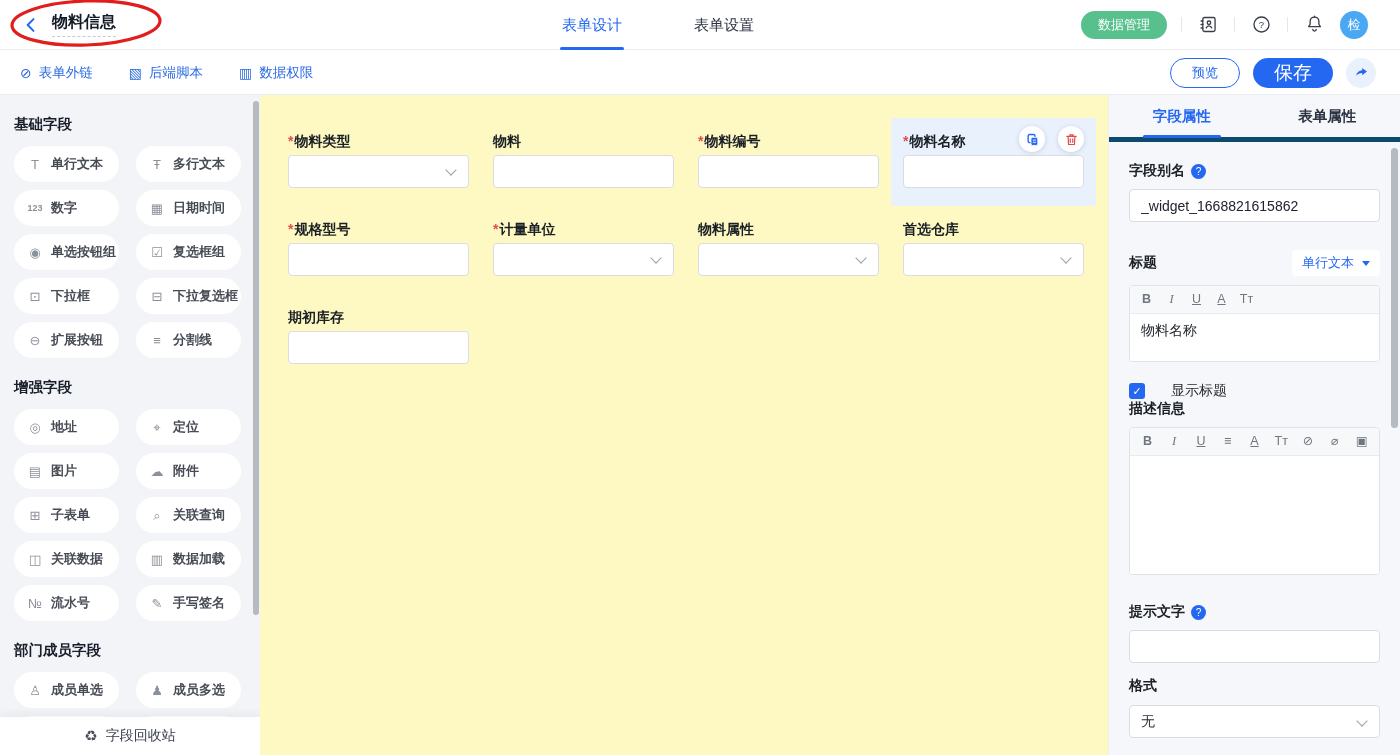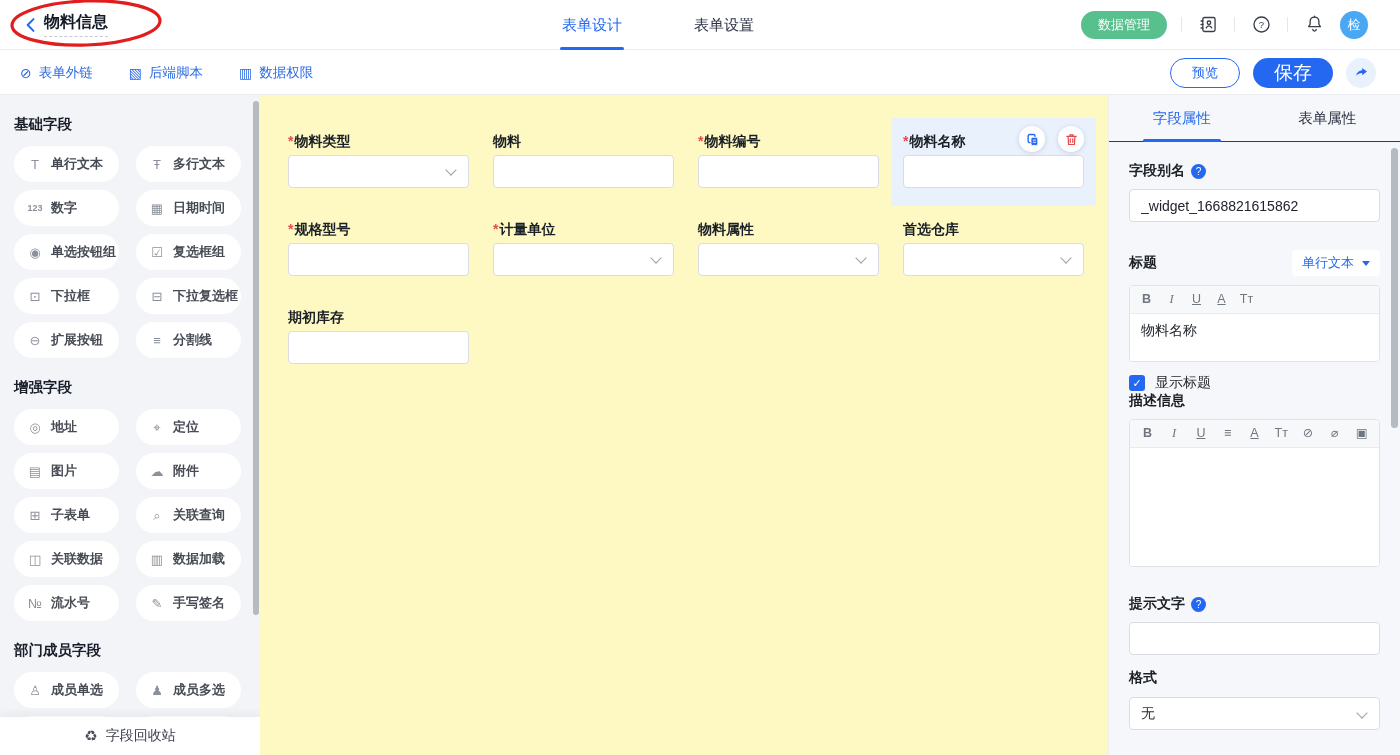--- a/index.html
+++ b/index.html
@@ -1,21 +1,21 @@
 <!DOCTYPE html>
 <html><head>
 <meta charset="utf-8">
 <style>
   * { margin:0; padding:0; box-sizing:border-box; }
   html,body { width:1400px; height:755px; overflow:hidden; }
   body { font-family:"Liberation Sans","DejaVu Sans",sans-serif; background:#fff; position:relative; color:#1d2129; }
 
   
   .header { position:absolute; left:0; top:0; right:0; height:50px; background:#fff; border-bottom:1px solid #ebedf0; display:flex; align-items:center; z-index:5; }
-  .back-group { display:flex; align-items:center; gap:2px; margin-left:20px; position:relative; }
+  .back-group { display:flex; align-items:center; gap:10px; margin-left:20px; position:relative; }
   .back-icon { width:22px; height:22px; display:flex; align-items:center; justify-content:center; cursor:pointer; }
   .back-title { font-size:16px; font-weight:700; color:#141a26; border-bottom:1px dashed #c6ccd4; padding-bottom:3px; }
   .annotation-svg { position:absolute; left:-16px; top:-17px; pointer-events:none; }
   .header-tabs { position:absolute; left:560px; top:0; height:50px; display:flex; gap:68px; }
   .h-tab { height:50px; display:flex; align-items:center; font-size:15px; color:#2b3242; cursor:pointer; position:relative; padding:0 2px; }
   .h-tab.active { color:#2468f2; }
   .h-tab.active::after { content:""; position:absolute; left:0; right:0; bottom:0; height:3px; background:#2468f2; border-radius:2px; }
   .header-right { margin-left:auto; display:flex; align-items:center; gap:14px; padding-right:32px; }
   .btn-green { height:28px; border-radius:14px; background:#57c08d; color:#fff; font-size:13px; padding:0 17px; display:flex; align-items:center; border:none; cursor:pointer; }
   .vdiv { width:1px; height:15px; background:#e4e7eb; }
@@ -54,21 +54,21 @@
   .field.required .f-label::before { content:"*"; color:#e34d4d; margin-right:1px; }
   .field .ctrl { margin-top:3px; height:33px; background:#fff; border:1px solid #d9dce2; border-radius:4px; position:relative; }
   .field.is-select .ctrl::after { content:""; position:absolute; right:13px; top:10px; width:7px; height:7px; border-right:1.5px solid #9aa1ab; border-bottom:1.5px solid #9aa1ab; transform:rotate(45deg); }
   .field.selected { background:#e9f1fd; }
   .f-actions { display:none; position:absolute; top:8px; right:12px; gap:13px; }
   .field.selected .f-actions { display:flex; }
   .act-btn { width:26px; height:26px; border-radius:50%; background:#fff; box-shadow:0 1px 5px rgba(20,30,50,.15); display:flex; align-items:center; justify-content:center; border:none; cursor:pointer; }
 
   
   .panel { position:absolute; right:0; top:95px; bottom:0; width:292px; background:#f6f7fa; border-left:1px solid #eceef1; overflow:hidden; }
-  .panel-tabs { height:47px; display:flex; border-bottom:1px solid #0c4a6e; }
+  .panel-tabs { height:47px; display:flex; border-bottom:5px solid #0c4a6e;font-weight:bold; }
   .p-tab { flex:1; display:flex; align-items:center; justify-content:center; font-size:14.5px; color:#2b3242; cursor:pointer; position:relative; }
   .p-tab.active { color:#2468f2; }
   .p-tab.active::after { content:""; position:absolute; bottom:-1px; left:50%; transform:translateX(-50%); width:78px; height:3px; background:#2468f2; border-radius:2px; }
   .panel-body { padding:20px 20px 0 20px; }
   .p-label-row { display:flex; align-items:center; gap:6px; }
   .p-label { font-size:14px; font-weight:700; color:#1b2026; }
   .help-dot { width:15px; height:15px; border-radius:50%; background:#2468f2; color:#fff; display:inline-flex; align-items:center; justify-content:center; font-size:10px; cursor:pointer; }
   .help-dot::after { content:"?"; }
   .p-input { width:100%; height:33px; background:#fff; border:1px solid #d9dce2; border-radius:4px; margin-top:9px; font-size:14px; color:#20242c; padding:12px 11px; font-family:inherit; }
   .title-row { display:flex; align-items:center; justify-content:space-between; margin-top:28px; }
@@ -77,21 +77,21 @@
   .editor { margin-top:9px; border:1px solid #dfe2e7; border-radius:4px; overflow:hidden; background:#fff; }
   .editor-toolbar { height:28px; background:#f7f8fa; border-bottom:1px solid #e8eaee; display:flex; align-items:center; gap:0; padding:0 4px; }
   .tb-icon { width:25px; text-align:center; font-size:12.5px; color:#6f7680; cursor:pointer; line-height:1; }
   .editor-toolbar.wide .tb-icon { width:27px; }
   .tb-icon[data-name="bold-icon"] { font-weight:700; }
   .tb-icon[data-name="italic-icon"] { font-style:italic; font-family:"Liberation Serif",serif; }
   .tb-icon[data-name="underline-icon"], .tb-icon[data-name="font-color-icon"] { text-decoration:underline; }
   .editor-content { background:#fff; padding:8px 11px; font-size:14px; color:#23272f; }
   .editor-content.h-sm { height:47px; }
   .editor-content.h-lg { height:118px; }
-  .check-row { display:flex; align-items:center; gap:10px; margin-top:12px; cursor:pointer; }
+  .check-row { display:flex; align-items:center; gap:26px; margin-top:20px; cursor:pointer; }
   .checkbox { width:16px; height:16px; border-radius:3px; background:#2468f2; display:flex; align-items:center; justify-content:center; color:#fff; font-size:11px; }
   .checkbox::after { content:"✓"; }
   .check-label { font-size:14px; color:#1d2126; }
   .mt26 { } .mt28 { margin-top:28px; } .mt14 { margin-top:14px; }
   .p-select { width:100%; height:33px; background:#fff; border:1px solid #d9dce2; border-radius:4px; margin-top:10px; position:relative; display:flex; align-items:center; padding:0 11px; font-size:14px; color:#2a2e36; cursor:pointer; }
   .p-select::after { content:""; position:absolute; right:13px; top:11px; width:7px; height:7px; border-right:1.5px solid #9aa1ab; border-bottom:1.5px solid #9aa1ab; transform:rotate(45deg); }
   .panel-scrollbar { position:absolute; right:2px; top:53px; width:7px; height:280px; background:#b6bac1; border-radius:4px; z-index:2; }
 </style>
 </head>
 <body>

